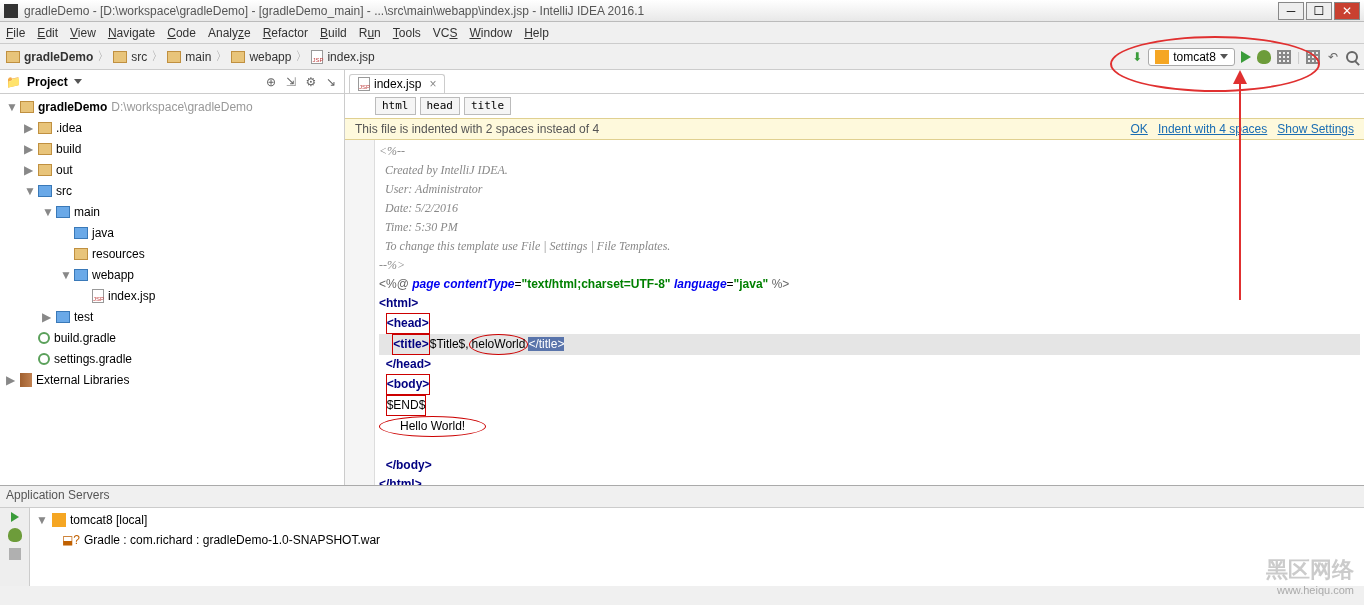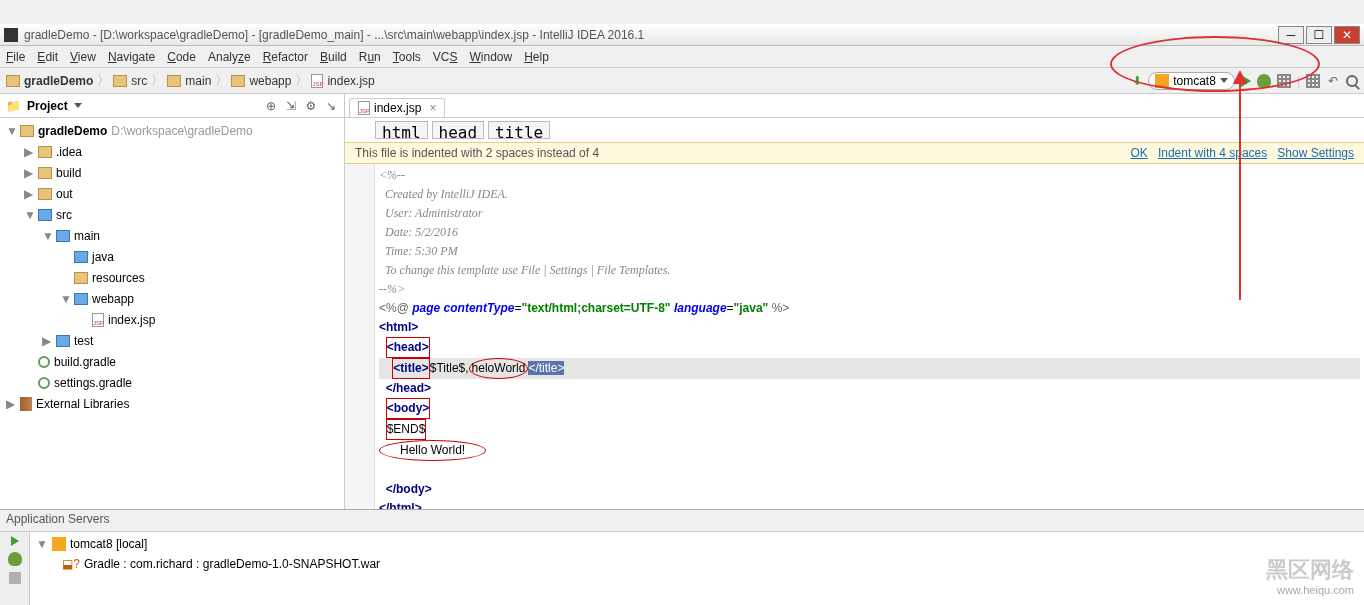--- a/index.html
+++ b/index.html
@@ -1,35 +1,35 @@
 <!DOCTYPE html>
 <html><head>
 <meta charset="utf-8">
 <style>
 * { margin:0; padding:0; box-sizing:border-box; font-family:"Segoe UI",Tahoma,sans-serif; font-size:12px; }
 body { background:#f0f0f0; width:1364px; height:605px; overflow:hidden; position:relative; }
 
-.titlebar { height:22px; background:linear-gradient(#fff,#e8e8e8); border-bottom:1px solid #bbb; display:flex; align-items:center; padding:0 4px;margin-top:24px; }
+.titlebar { height:22px; background:linear-gradient(#fff,#e8e8e8); border-bottom:1px solid #bbb; display:flex; align-items:center; padding:0 4px; }
 .titlebar .icon-app { width:14px; height:14px; background:#333; margin-right:6px; }
 .titlebar .title-text { color:#555; flex:1; }
 .winbtns { display:flex; }
 .winbtn { width:26px; height:18px; border:1px solid #888; margin-left:2px; display:flex; align-items:center; justify-content:center; background:#eee; }
 .winbtn.close { background:#c94030; color:#fff; }
 
 .menubar { height:22px; background:#f0f0f0; display:flex; align-items:center; padding:0 6px; gap:12px; border-bottom:1px solid #ccc;text-align:right; }
 .menubar span { color:#333; cursor:default; }
 .menubar span u { text-decoration:underline; }
 
 .navbar { height:26px; background:#f0f0f0; border-bottom:1px solid #ccc; display:flex; align-items:center; padding:0 6px; }
 .bc-item { display:flex; align-items:center; gap:4px; color:#333; }
 .bc-sep { color:#999; margin:0 4px; }
 .bc-icon { width:14px; height:12px; }
 .folder-icon { background:#E8C47A; border:1px solid #C09040; }
 .navbar-right { margin-left:auto; display:flex; align-items:center; gap:6px; }
-.run-config { border:1px solid #aaa; background:#fff; padding:1px 6px; display:flex; align-items:center; gap:4px; border-radius:9px; }
+.run-config { border:1px solid #aaa; background:#fff; padding:1px 6px; display:flex; align-items:center; gap:4px; border-radius:3px; }
 .run-config .tc-icon { width:14px; height:14px; background:#f5a623; }
 .tri-down { width:0; height:0; border-left:4px solid transparent; border-right:4px solid transparent; border-top:5px solid #555; }
 .play-icon { width:0; height:0; border-top:6px solid transparent; border-bottom:6px solid transparent; border-left:10px solid #3a9c3a; }
 .bug-icon { width:14px; height:14px; background:#6d9c3a; border-radius:50% 50% 40% 40%; }
 .grid-icon { width:14px; height:14px; background:repeating-linear-gradient(90deg,#888 0 2px,transparent 2px 4px),repeating-linear-gradient(0deg,#888 0 2px,transparent 2px 4px); }
 .search-icon { width:12px; height:12px; border:2px solid #666; border-radius:50%; position:relative; }
 .search-icon:after { content:""; position:absolute; width:6px; height:2px; background:#666; transform:rotate(45deg); bottom:-3px; right:-4px; }
 
 .main-split { display:flex; height:415px; }
 .left-panel { width:345px; background:#fff; border-right:1px solid #ccc; display:flex; flex-direction:column; }
@@ -47,21 +47,21 @@
 .jsp-icon { width:12px; height:14px; background:#fff; border:1px solid #999; position:relative; }
 .jsp-icon:before { content:"JSP"; font-size:6px; color:#c04040; position:absolute; bottom:0; left:0; }
 .circle-green { width:12px; height:12px; border:2px solid #5aa05a; border-radius:50%; }
 .lib-icon { width:12px; height:14px; background:linear-gradient(90deg,#a06030,#c08050); }
 
 .editor-panel { flex:1; background:#fff; display:flex; flex-direction:column; }
 .editor-tabs { height:24px; border-bottom:1px solid #ccc; display:flex; align-items:flex-end; padding-left:4px; }
 .editor-tab { border:1px solid #ccc; border-bottom:none; background:#fff; padding:2px 8px; display:flex; align-items:center; gap:4px; border-radius:3px 3px 0 0; }
 .editor-tab .close-x { color:#888; margin-left:4px; cursor:pointer; }
 .crumb-bar { height:24px; padding:3px 30px; display:flex; gap:4px; }
-.crumb { border:1px solid #bbb; background:#f5f5f5; padding:1px 6px; font-family:monospace; font-size:16px; }
+.crumb { border:1px solid #bbb; background:#f5f5f5; padding:1px 6px; font-family:monospace; font-size:11px; }
 .indent-bar { height:22px; background:#FEF9DC; border-top:1px solid #e0d090; border-bottom:1px solid #e0d090; display:flex; align-items:center; padding:0 10px; color:#555; }
 .indent-bar .right-links { margin-left:auto; display:flex; gap:10px; }
 .indent-bar a { color:#1a6db3; text-decoration:underline; cursor:pointer; }
 
 .code-area { flex:1; display:flex; font-family:"Courier New",monospace; font-size:13px; overflow:hidden; }
 .gutter { width:30px; background:#f5f5f5; border-right:1px solid #ddd; }
 .code-body { flex:1; white-space:pre; padding:2px 4px; line-height:19px; }
 .comment { color:#888; font-style:italic; font-family:"Times New Roman",serif; }
 .tag { color:#000080; font-weight:bold; }
 .attr-key { color:#0000f0; font-weight:bold; font-style:italic; }

